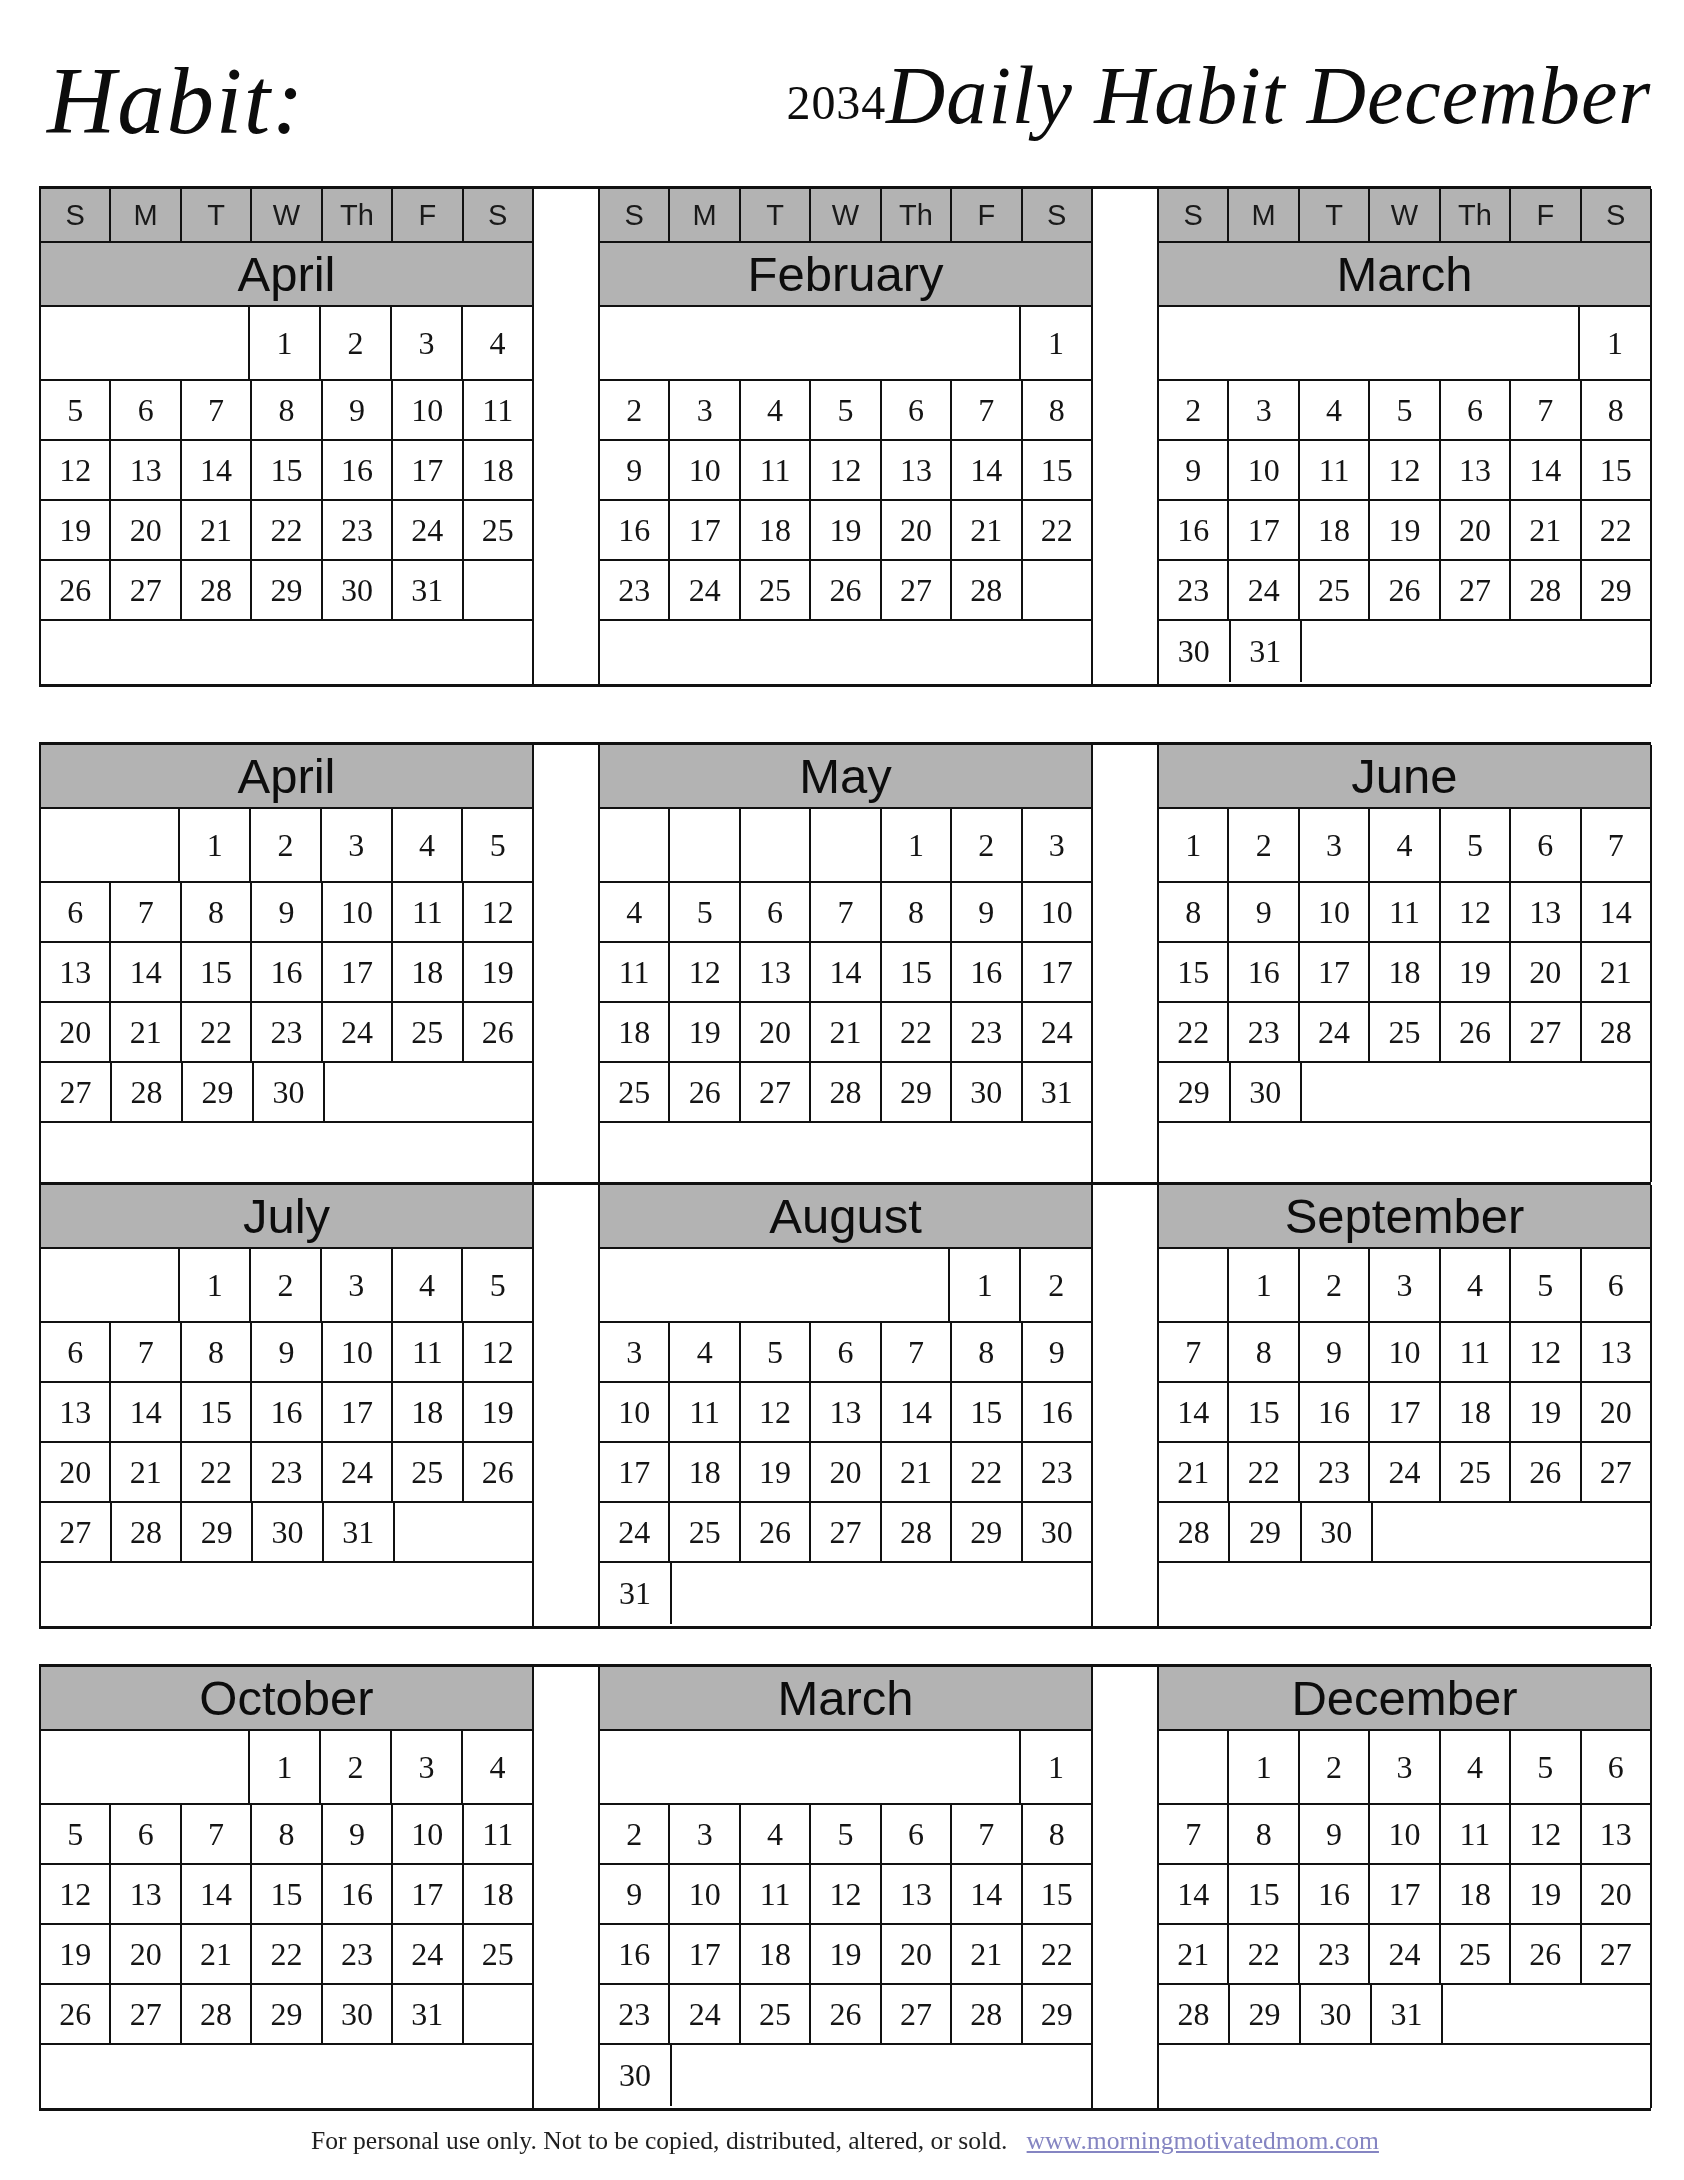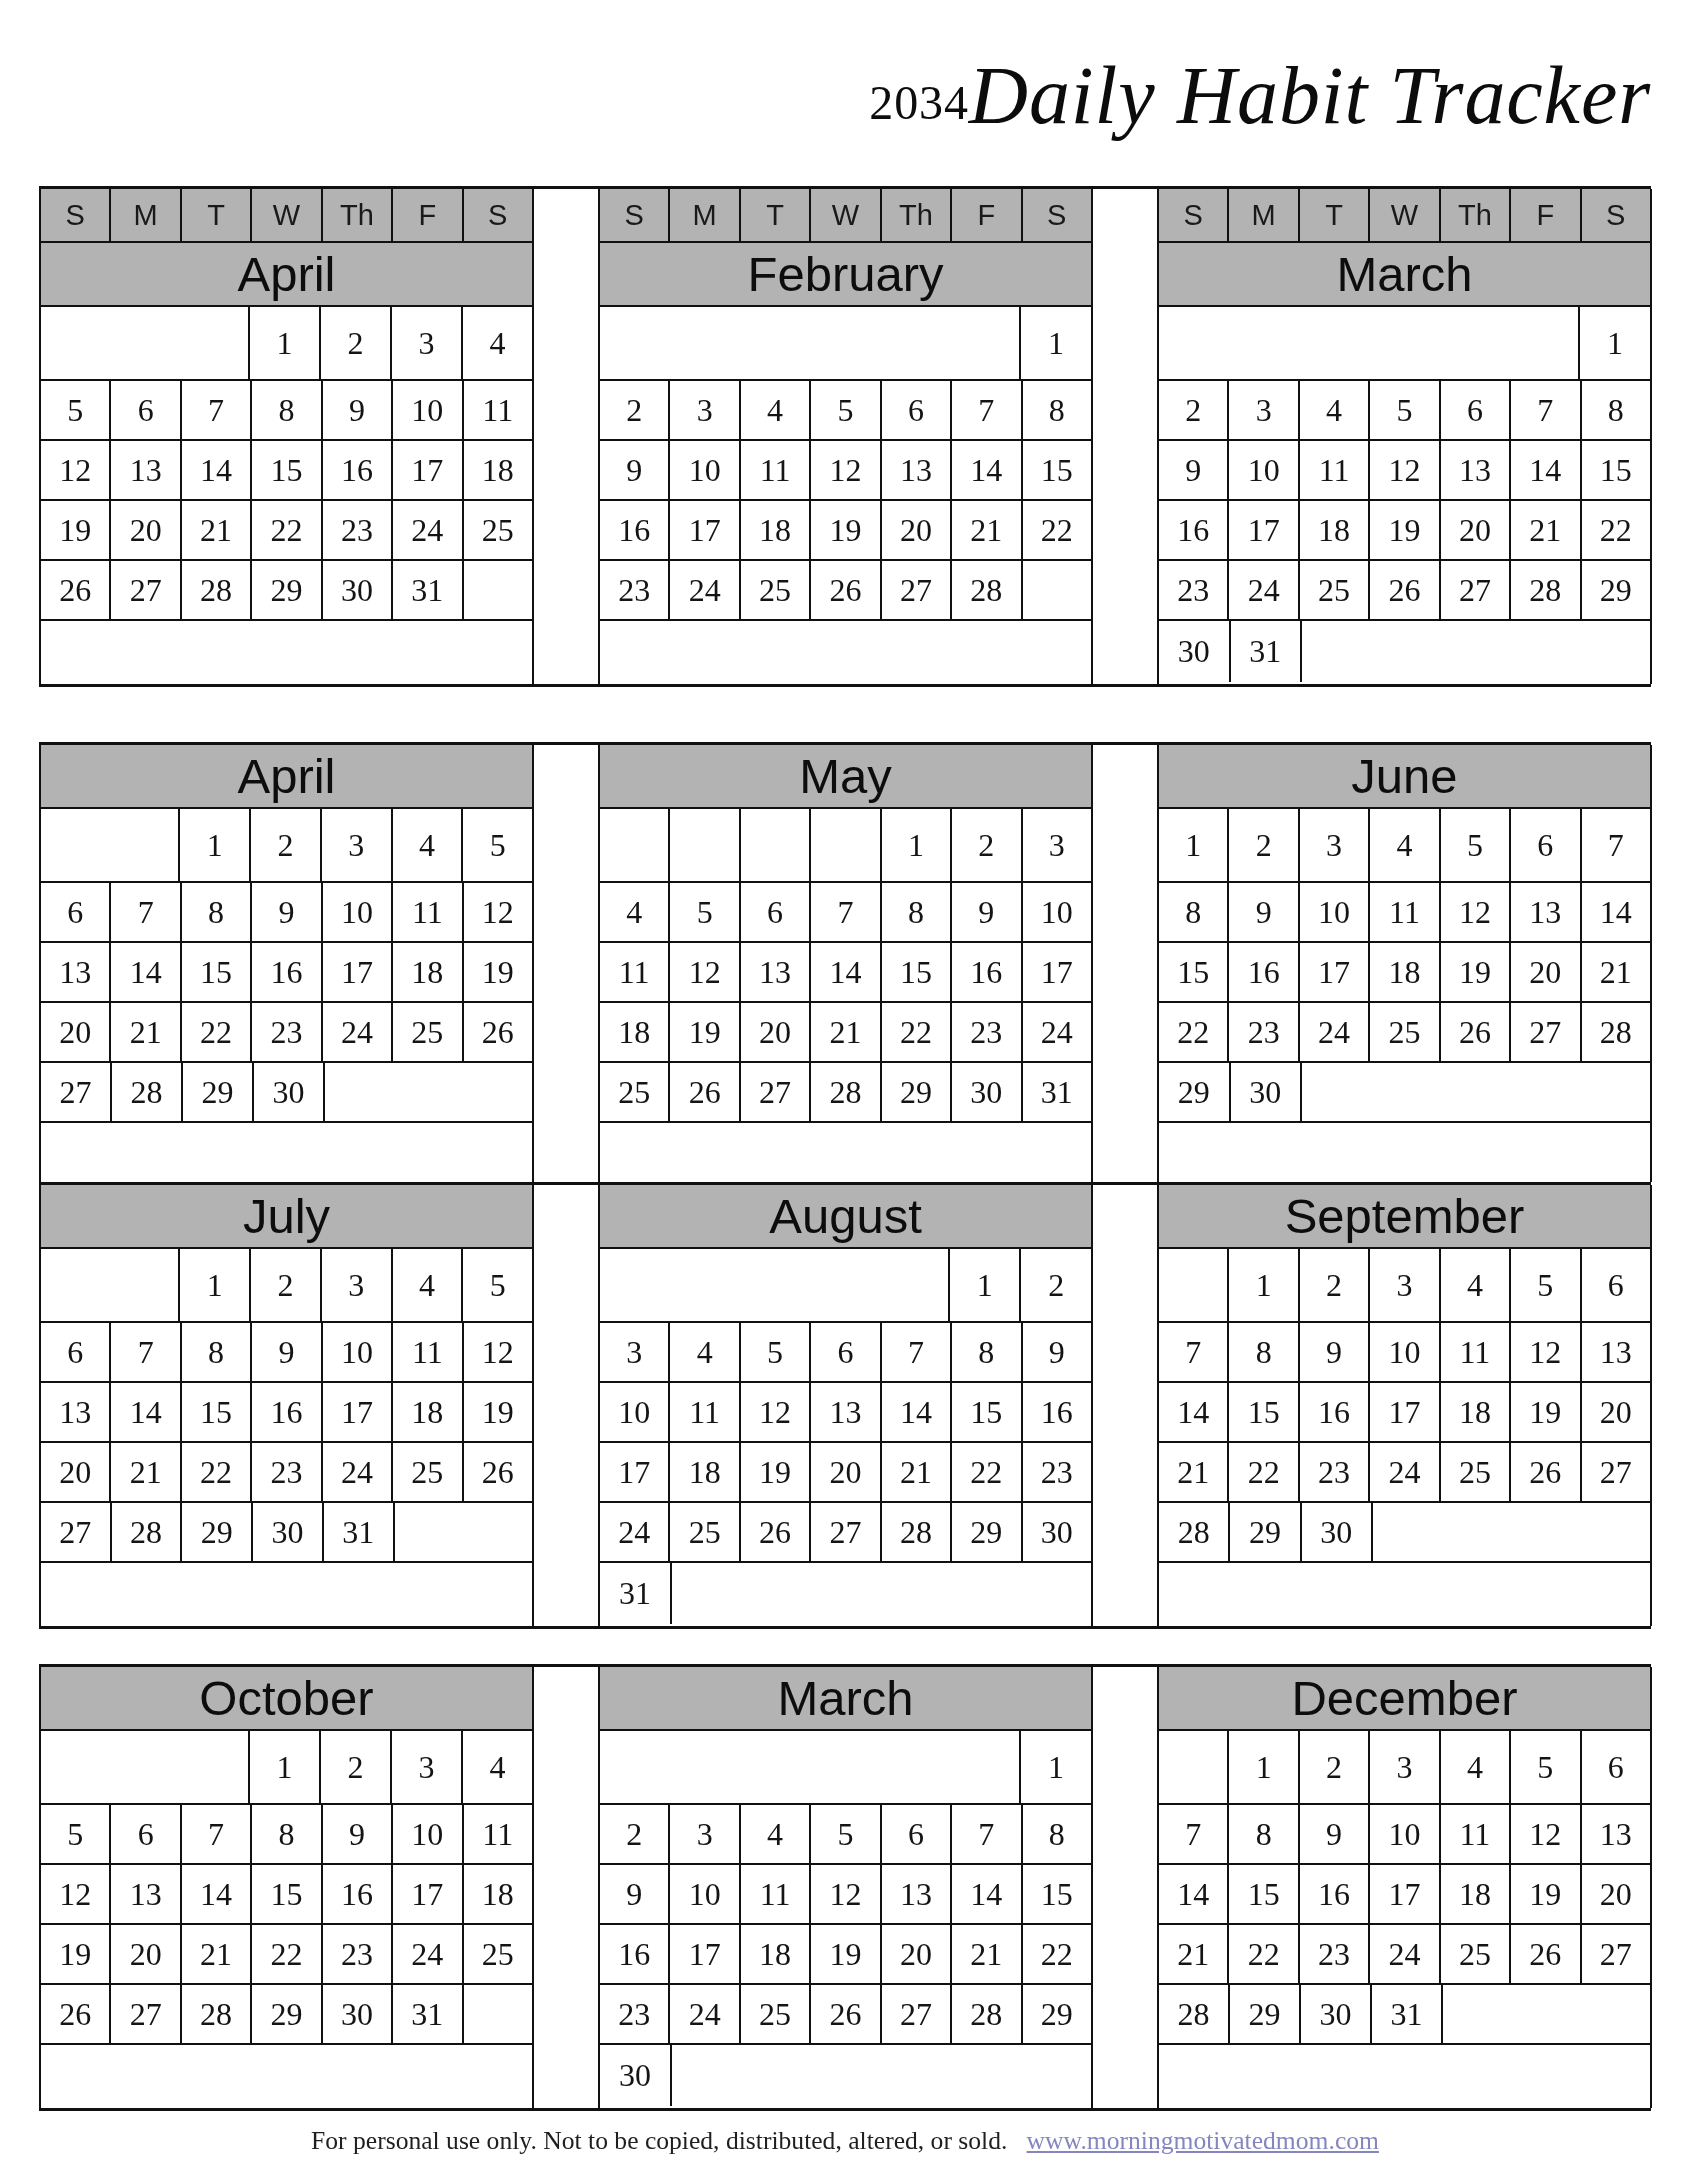--- a/index.html
+++ b/index.html
@@ -66,23 +66,24 @@
   .page-footer{
     position:absolute;left:39px;top:2126px;width:1612px;text-align:center;
     font-family:"Liberation Serif",serif;font-size:25.6px;color:#1f1f1f;white-space:nowrap;
   }
   .footer-link{color:#8585c2;text-decoration:underline;cursor:pointer;}
 </style>
 </head>
 <body>
 
 <div class="page-header">
+  <div class="habit-label">Habit:</div>
   <div class="title-group">
     <span class="year-text">2034</span>
-    <span class="tracker-title">Daily Habit Tracker</span>
+    <span class="tracker-title">Daily Habit December</span>
   </div>
 </div>
 
 <div id="calendar-root">
     <div class="band" style="top: 186px; height: 495px;">
       <div class="month">
         <div class="weekday-row" style="height: 54px;">
           <div class="wd-cell">S</div>
           <div class="wd-cell">M</div>
           <div class="wd-cell">T</div>

